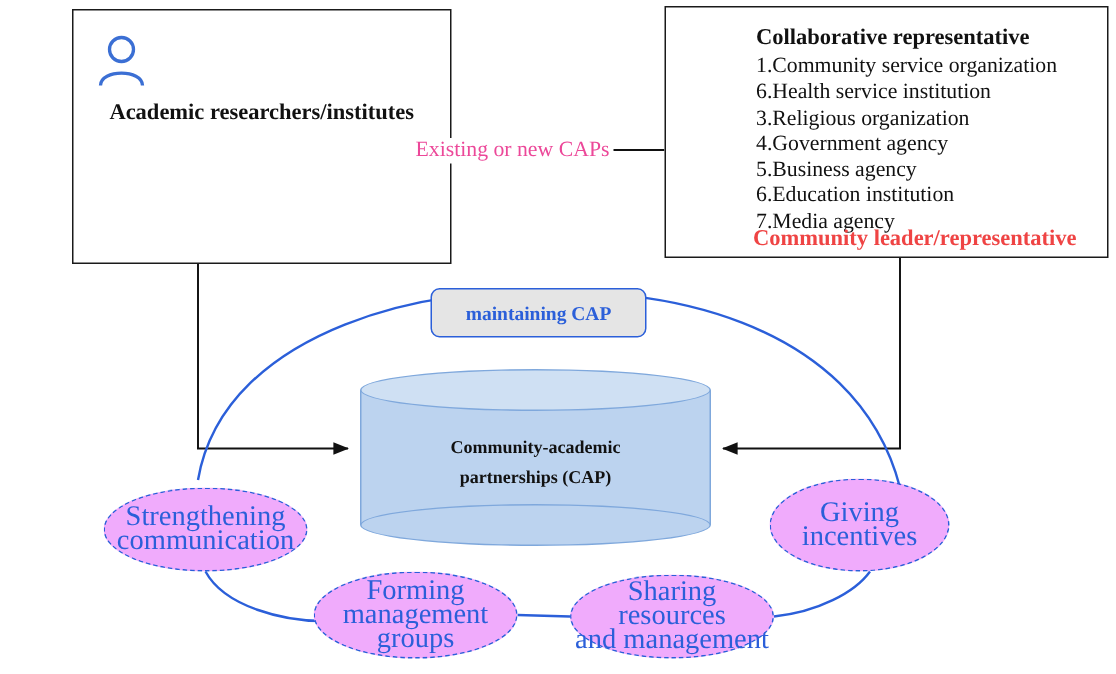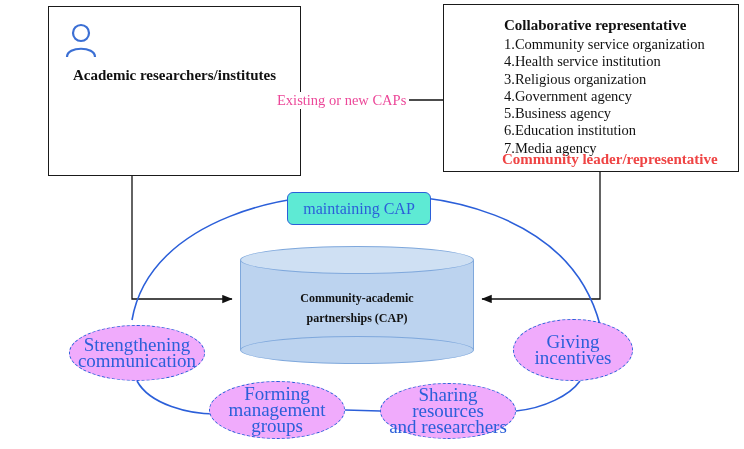--- a/index.html
+++ b/index.html
@@ -102,24 +102,24 @@
     padding: 0 3px;
   }
   #existing-caps-label {
     left: 274px;
     top: 92px;
   }
   .rounded-label {
     position: absolute;
     border: 1.4px solid #2b5fd9;
     border-radius: 6px;
-    background: #5eead4;
+    background: #e5e5e5;
     color: #2b5fd9;
-    font-weight: normal;
-    font-size: 16px;
+    font-weight: bold;
+    font-size: 13px;
     display: flex;
     align-items: center;
     justify-content: center;
     box-sizing: border-box;
   }
   #maintaining-cap {
     left: 287px;
     top: 192px;
     width: 144px;
     height: 33px;
@@ -248,21 +248,21 @@
       </svg>
     </div>
     <div class="box-title" id="academic-title">Academic researchers/institutes</div>
   </div>
 
   <div class="box" id="collab-box">
 
     <div id="collab-head">Collaborative representative</div>
     <div id="collab-list">
       <div>1.Community service organization</div>
-      <div>4.Health service institution</div>
+      <div>6.Health service institution</div>
       <div>3.Religious organization</div>
       <div>4.Government agency</div>
       <div>5.Business agency</div>
       <div>6.Education institution</div>
       <div>7.Media agency</div>
     </div>
 
     <div id="leader-label">Community leader/representative</div>
   </div>
 
@@ -291,21 +291,21 @@
     <div>
       <div>Forming</div>
       <div>management</div>
       <div>groups</div>
     </div>
   </div>
 
   <div class="ellipse-node" id="node-sharing">
     <div>
       <div>Sharing resources</div>
-      <div>and researchers</div>
+      <div>and management</div>
     </div>
   </div>
 
   <div class="ellipse-node" id="node-incentives">
     <div>
       <div>Giving</div>
       <div>incentives</div>
     </div>
   </div>
 

